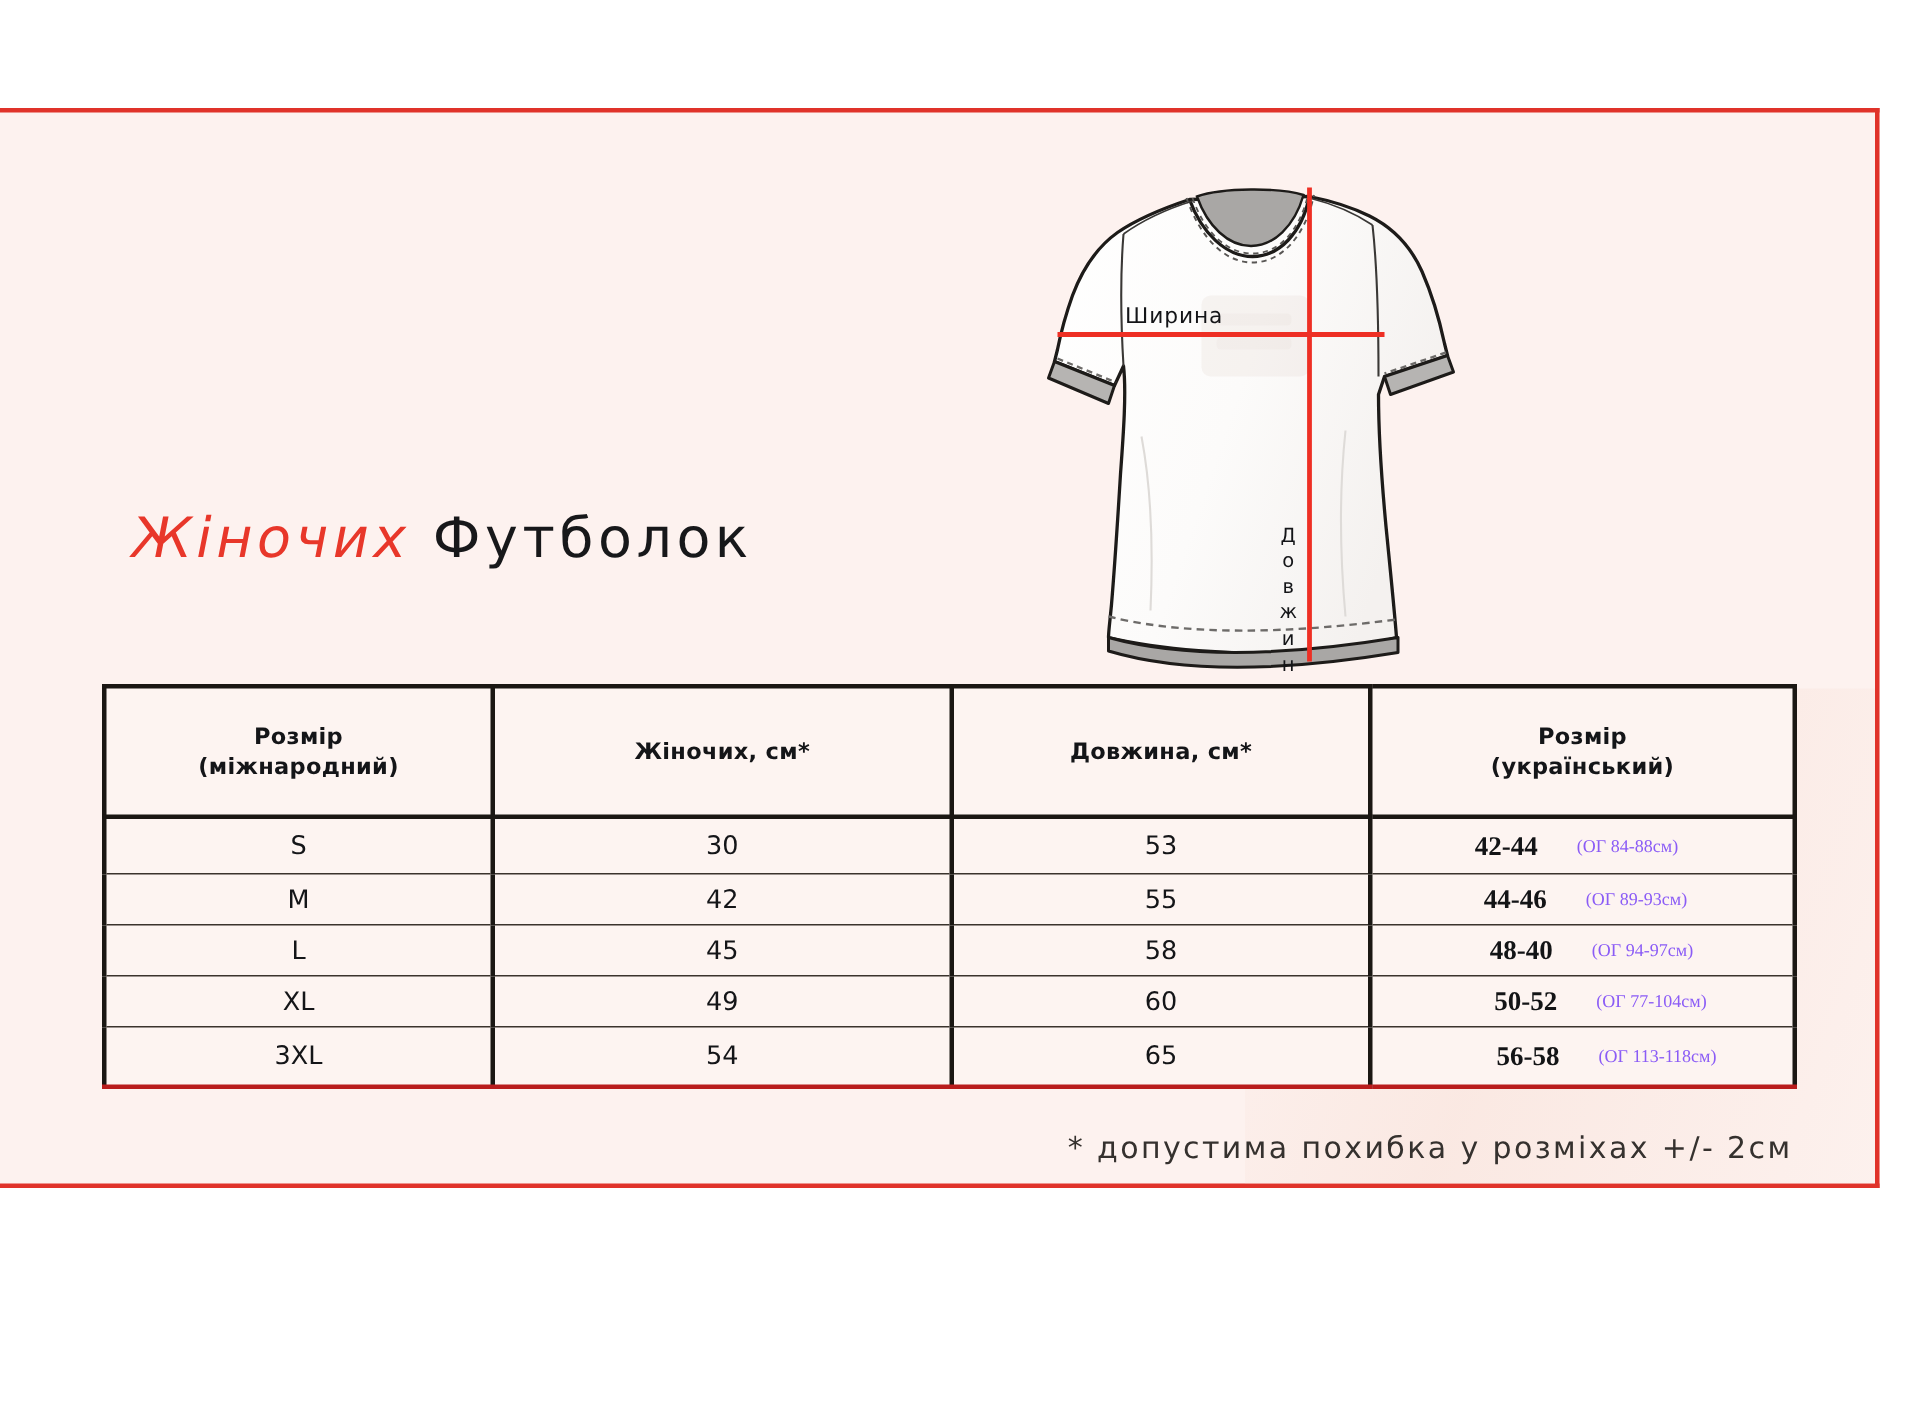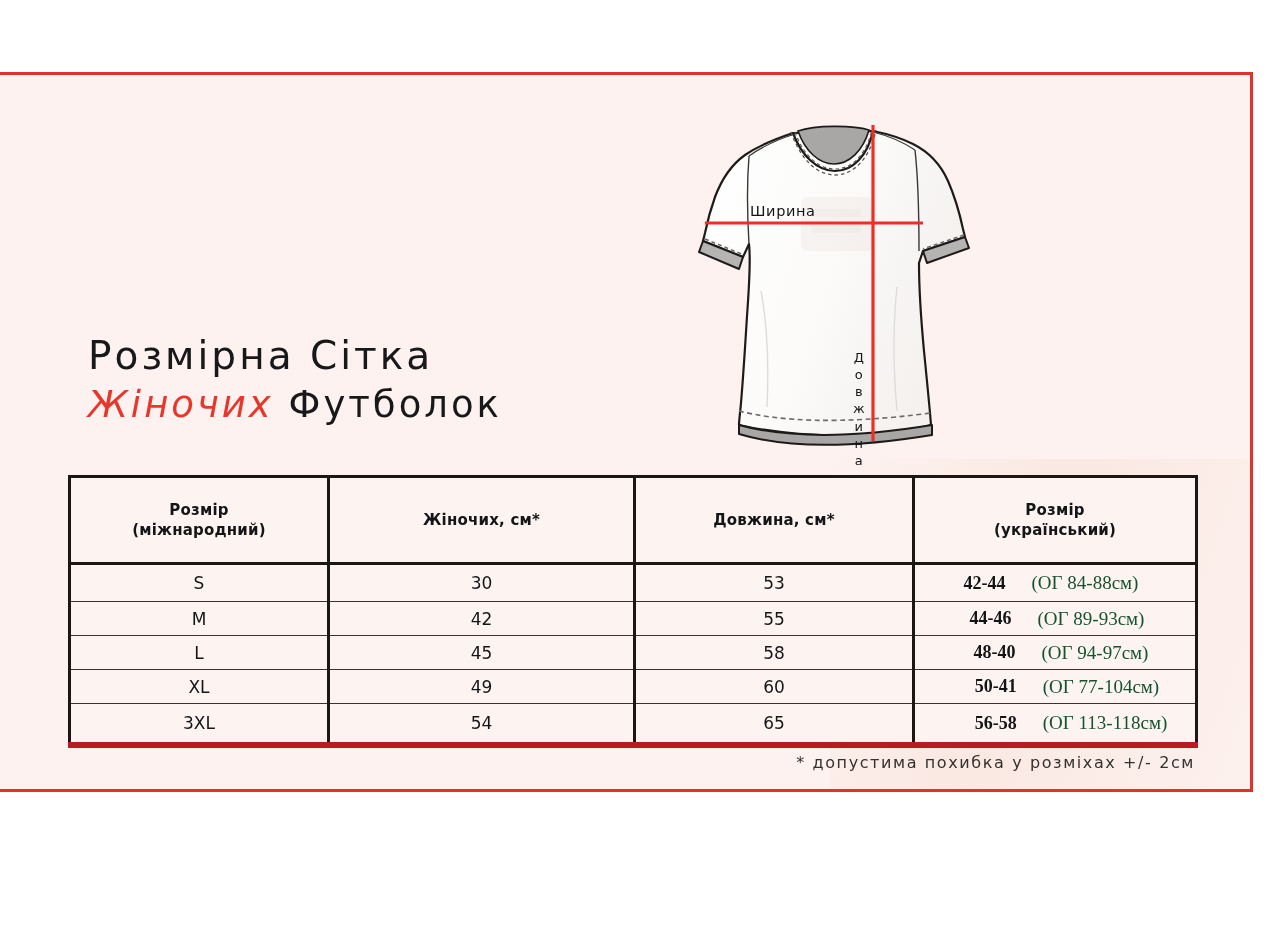--- a/index.html
+++ b/index.html
@@ -102,21 +102,21 @@
     color: #141518;
     line-height: 1.32;
     text-align: center;
   }
   .meas-label-length span { display: block; }
 
   
   .size-table {
     position: absolute;
     left: 68px;
-    top: 400px;
+    top: 381px;
     width: 1127px;
     border-collapse: collapse;
     table-layout: fixed;
   }
   .size-table th,
   .size-table td {
     border: 1px solid #2a2520;
     background: #fdf4f1;
     text-align: center;
     color: #141518;
@@ -138,21 +138,21 @@
   .size-table tbody td {
     height: 33px;
     font-size: 17px;
     font-weight: 400;
     border-left: 3px solid #1b1713;
     border-right: 3px solid #1b1713;
     border-top: 1px solid #3a332d;
     border-bottom: 1px solid #3a332d;
   }
   .size-table tbody tr:last-child td {
-    border-bottom: 6px solid #b91c1c;
+    border-bottom: 3px solid #b91c1c;
     height: 38px;
   }
   .size-table tbody tr:first-child td {
     height: 36px;
   }
 
   .col-intl  { width: 259px; }
   .col-width { width: 306px; }
   .col-len   { width: 279px; }
   .col-ua    { width: 283px; }
@@ -168,56 +168,55 @@
   }
   .ua-num {
     font-family: "Liberation Serif", serif;
     font-size: 18px;
     font-weight: 700;
     color: #131416;
     white-space: nowrap;
   }
   .ua-note {
     font-family: "Liberation Serif", serif;
-    font-size: 19px;
+    font-size: 12px;
     font-weight: 400;
-    color: #14532d;
+    color: #8b5cf6;
     white-space: nowrap;
   }
   
   tr:nth-child(1) .ua-cell { transform: translateX(-4px); }
   tr:nth-child(2) .ua-cell { transform: translateX(2px); }
   tr:nth-child(3) .ua-cell { transform: translateX(6px); }
   tr:nth-child(4) .ua-cell { transform: translateX(12px); }
   tr:nth-child(5) .ua-cell { transform: translateX(16px); }
   tr:nth-child(6) .ua-cell { transform: translateX(18px); }
 
   
   .footnote {
     position: absolute;
     left: 68px;
     top: 678px;
     width: 1127px;
     text-align: right;
     font-family: "DejaVu Sans", sans-serif;
-    font-size: 16px;
+    font-size: 20px;
     letter-spacing: 1.6px;
     color: #35312e;
     white-space: nowrap;
   }
 </style>
 </head>
 <body>
 
 <div class="poster">
 
   <div class="wash"></div>
 
   <div class="title-block">
-    <div class="title-line1">Розмірна Сітка</div>
     <div class="title-line2">
       <span class="title-accent">Жіночих</span><span>&nbsp;</span><span>Футболок</span>
     </div>
   </div>
 
   <div class="shirt-wrap">
     <svg width="320" height="345" viewBox="0 0 320 345">
       <defs>
         <linearGradient id="bodyShade" x1="0" y1="0" x2="1" y2="0.4">
           <stop offset="0%" stop-color="#ffffff"></stop>
@@ -363,21 +362,21 @@
             <span class="ua-note">(ОГ 94-97см)</span>
           </div>
         </td>
       </tr>
       <tr>
         <td>XL</td>
         <td>49</td>
         <td>60</td>
         <td>
           <div class="ua-cell">
-            <span class="ua-num">50-41</span>
+            <span class="ua-num">50-52</span>
             <span class="ua-note">(ОГ 77-104см)</span>
           </div>
         </td>
       </tr>
       <tr>
         <td>3XL</td>
         <td>54</td>
         <td>65</td>
         <td>
           <div class="ua-cell">

